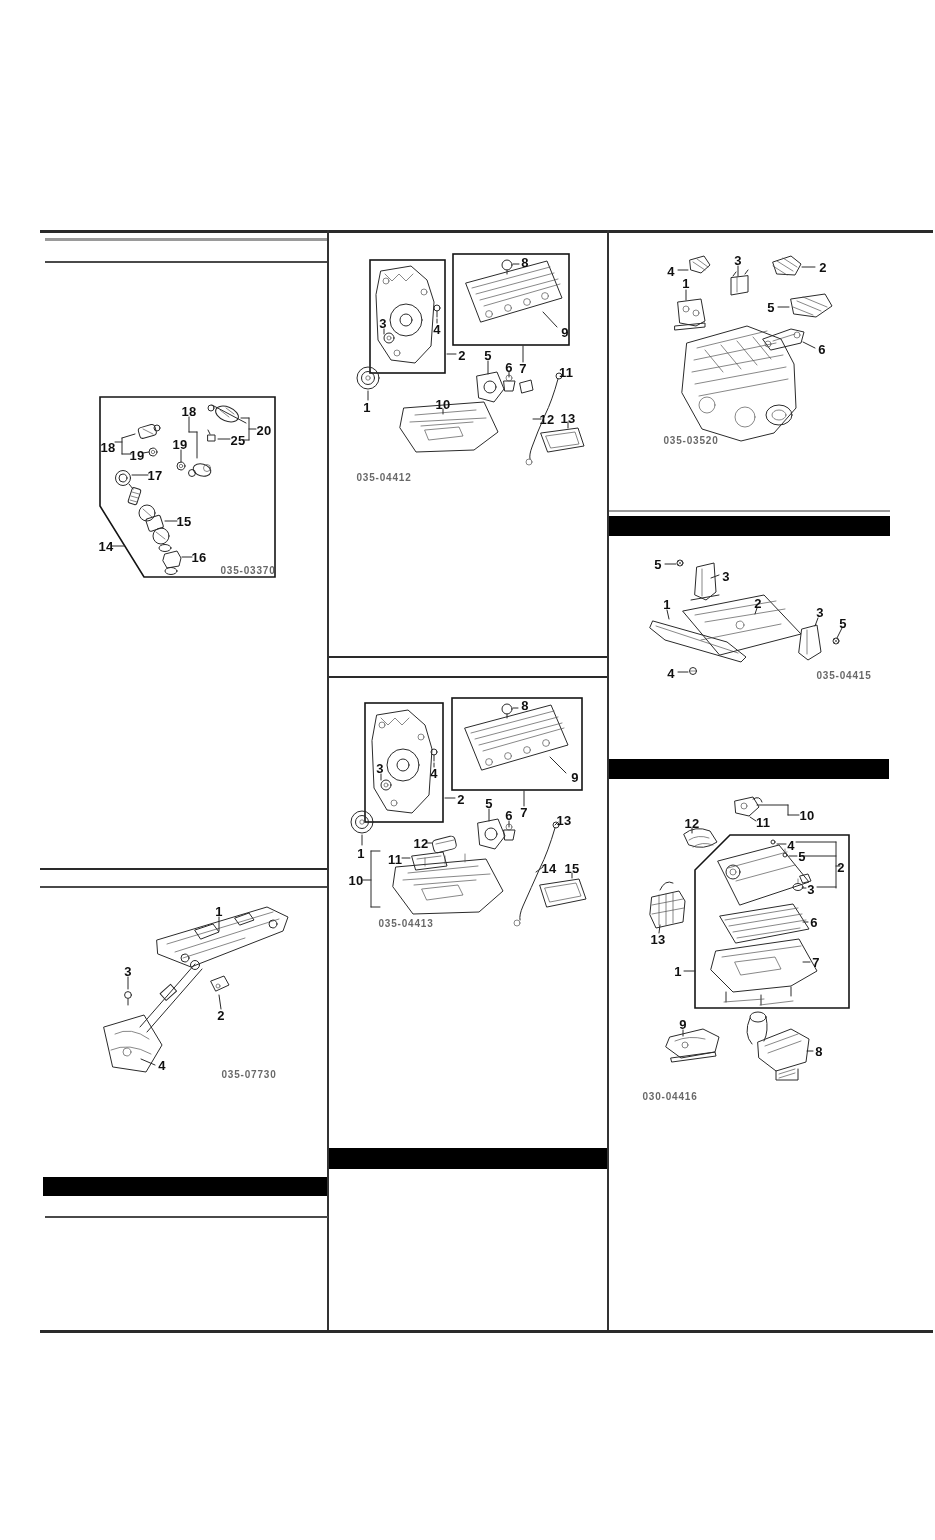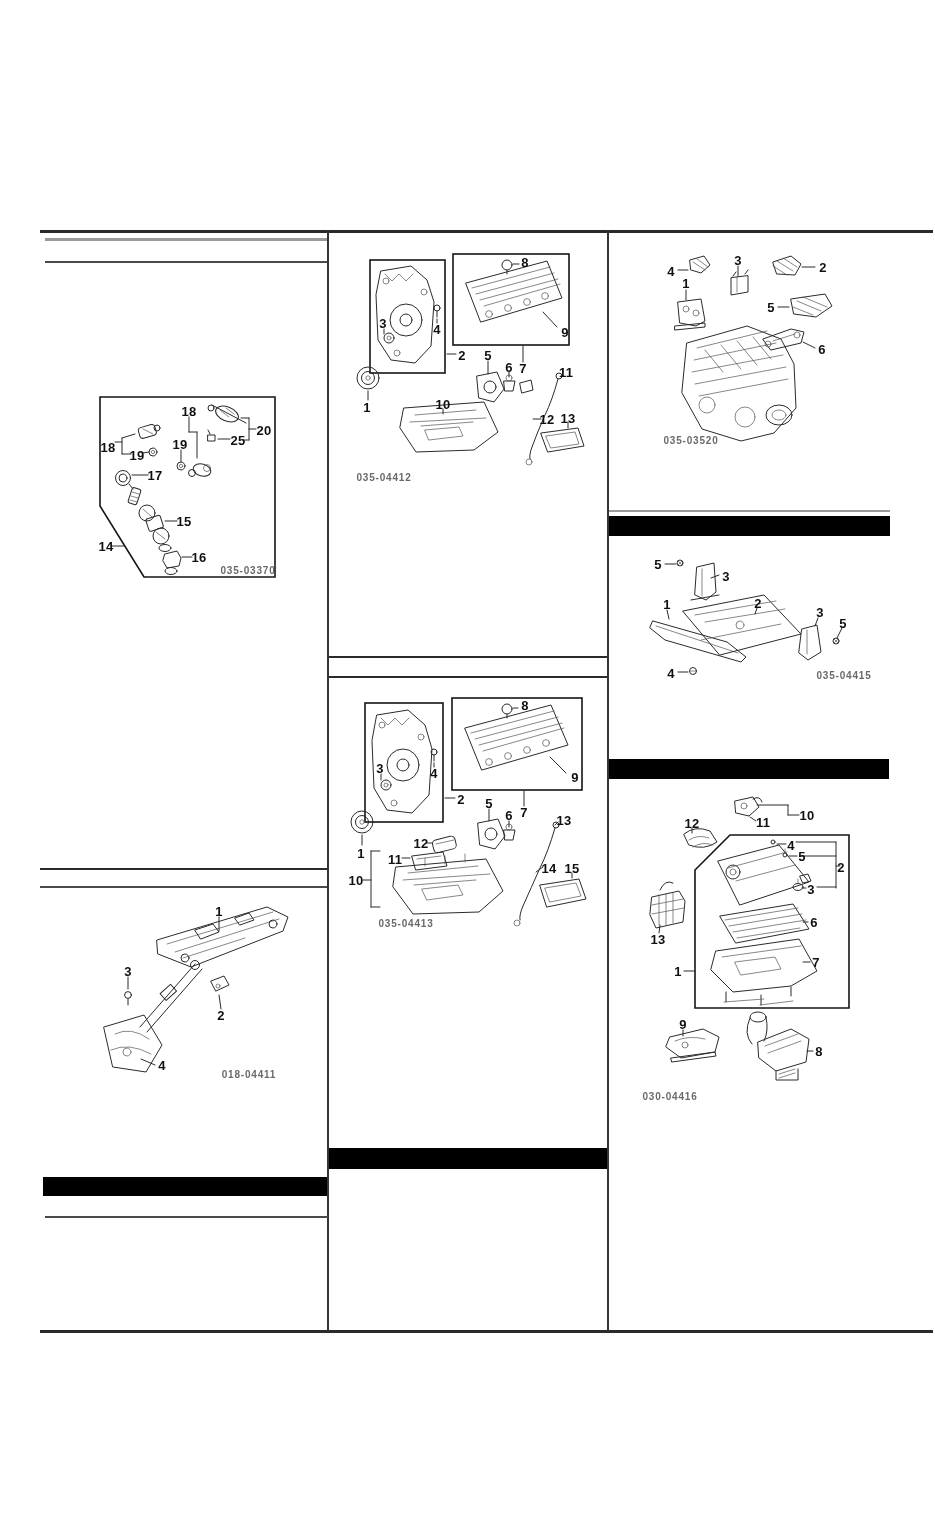--- a/index.html
+++ b/index.html
@@ -373,21 +373,21 @@
     <path class="sk" d="M110,228 q-7,16 2,26 M126,227 q3,14 -2,24"></path>
     <path class="sk" d="M118,252 L151,239 L169,249 L166,272 L136,281 L119,268 Z"></path>
     <path class="skt" d="M125,256 L158,244 M128,263 L161,251"></path>
     <path class="sk" d="M136,281 v9 h22 v-11"></path>
     <path class="skt" d="M139,284 l16,-5 M139,288 l16,-5"></path>
     <path class="sk" d="M173,261 h-6"></path>
   </svg>
 </div>
 
 <span class="figcode" style="left:248px;top:570px;">035-03370</span>
-<span class="figcode" style="left:249px;top:1074px;">018-04411</span>
+<span class="figcode" style="left:249px;top:1074px;">035-07730</span>
 <span class="figcode" style="left:384px;top:477px;text-align:center;">035-04412</span>
 <span class="figcode" style="left:374px;top:923px;margin-left:32px;">035-04413</span>
 <span class="figcode" style="left:691px;top:440px;">035-03520</span>
 <span class="figcode" style="left:820px;top:675px;margin-left:24px;">035-04415</span>
 <span class="figcode" style="left:670px;top:1096px;">030-04416</span>
 
 <div id="callout-layer" style="position:absolute;left:0;top:0;width:935px;height:1540px;pointer-events:none;">
     <span class="callout" style="left: 189px; top: 411px;">18</span>
     <span class="callout" style="left: 180px; top: 444px;">19</span>
     <span class="callout" style="left: 108px; top: 447px;">18</span>

